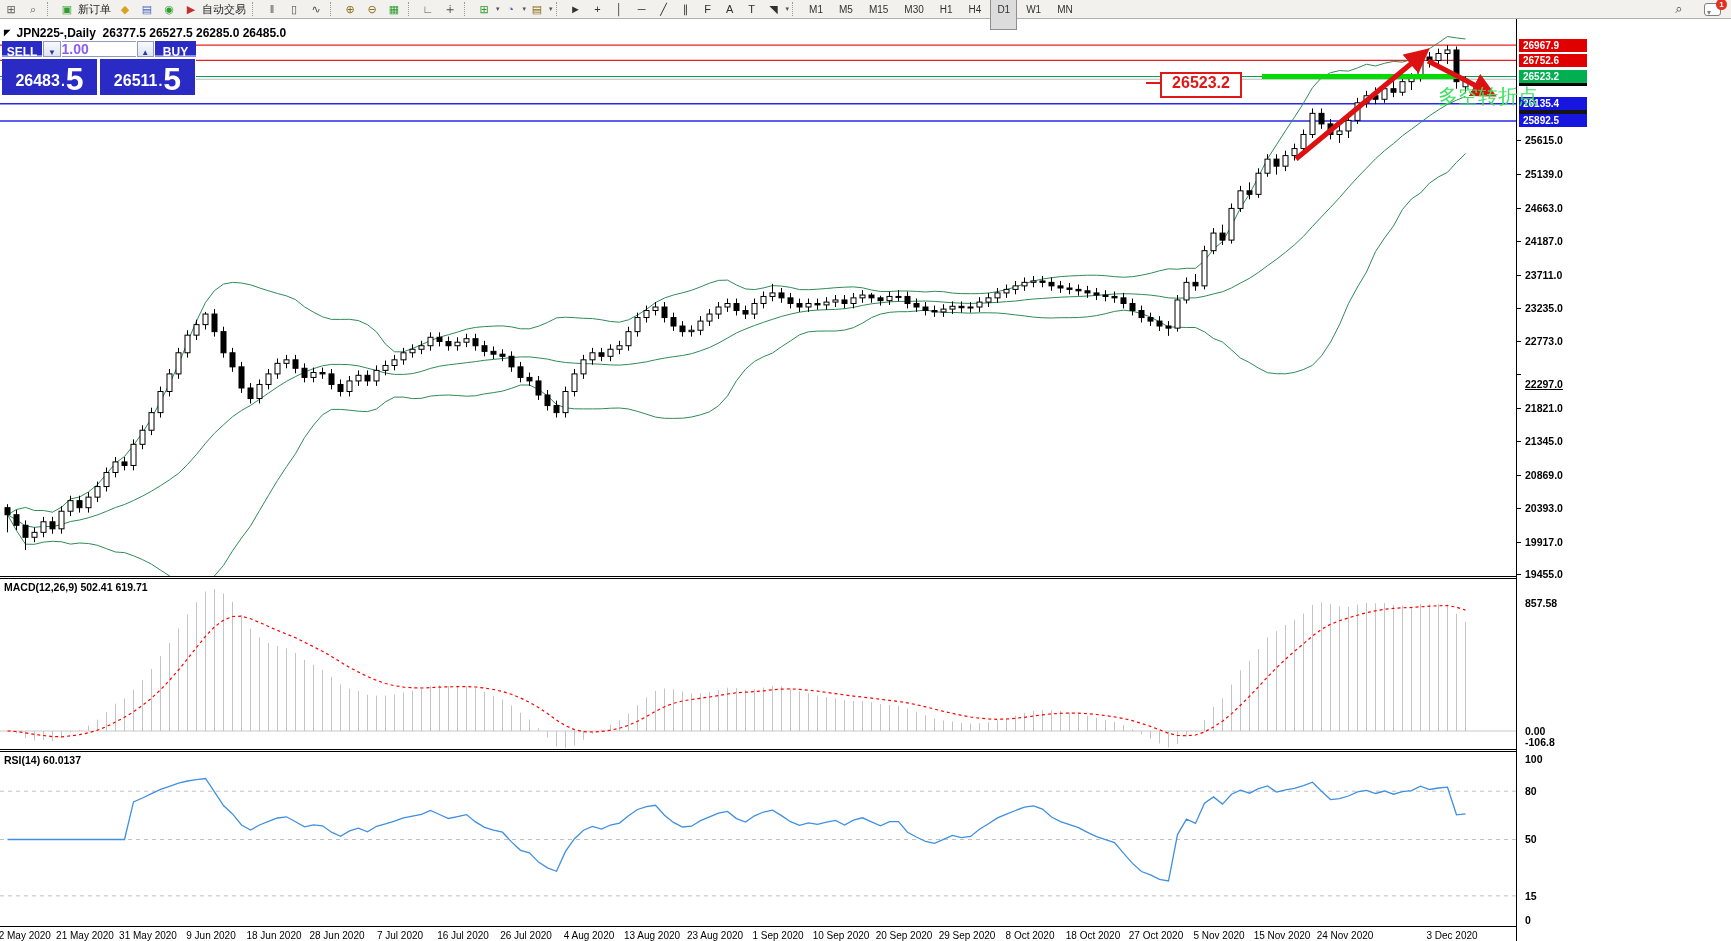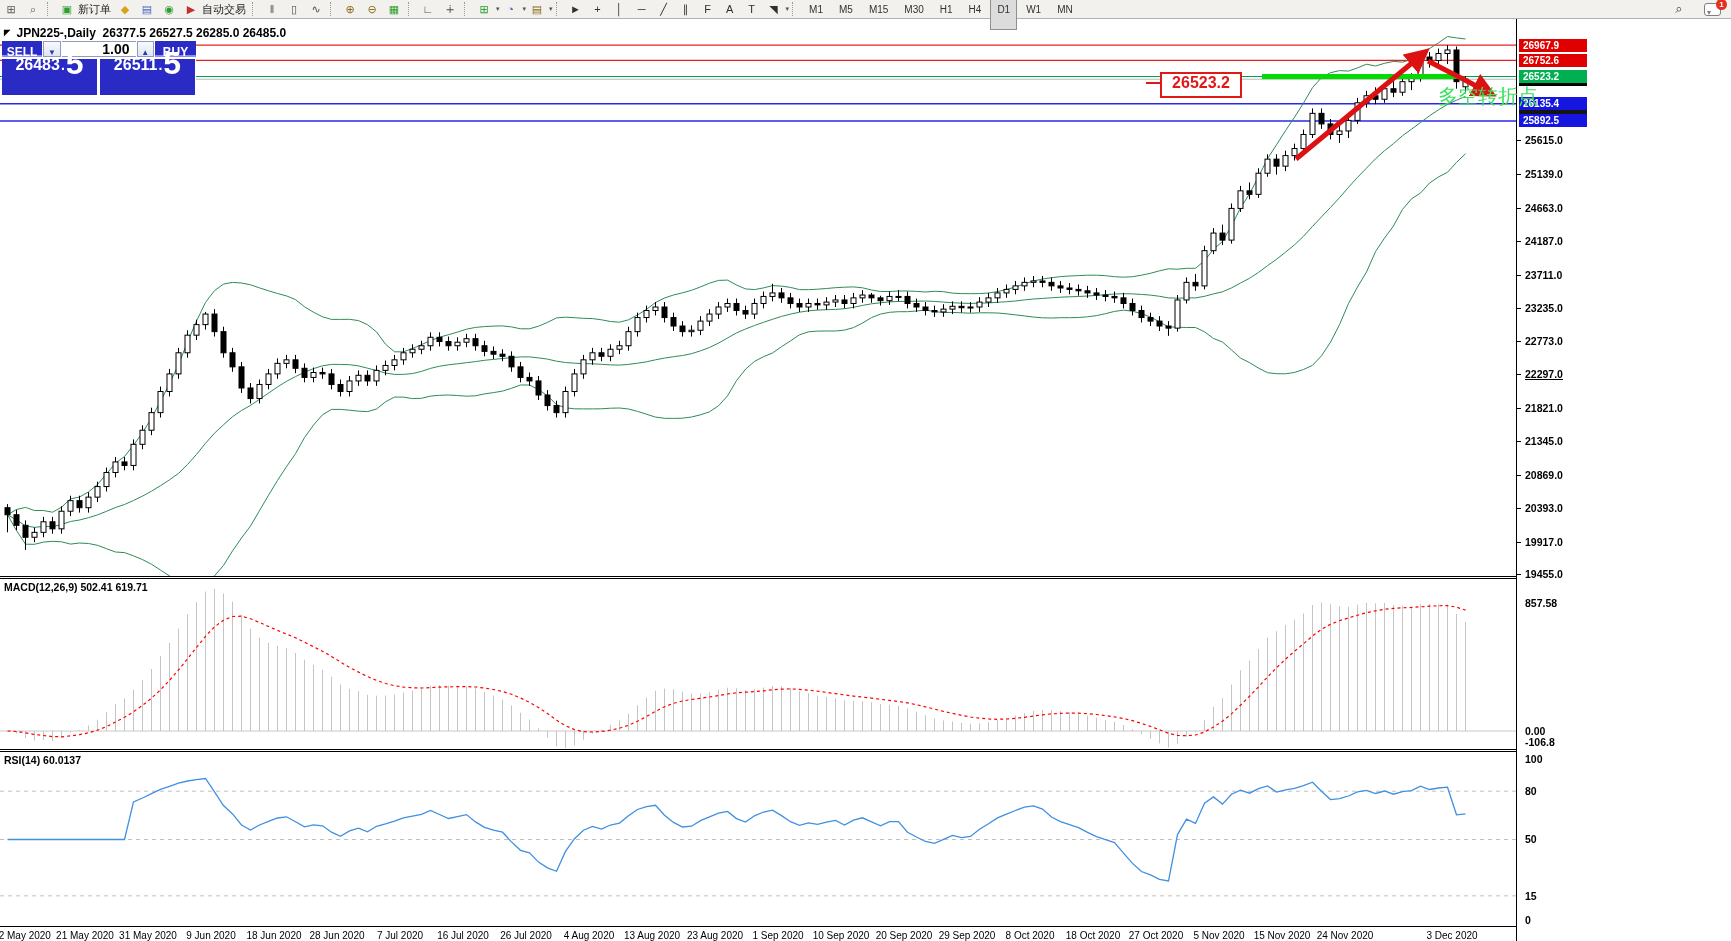--- a/index.html
+++ b/index.html
@@ -47,24 +47,24 @@
   .note-text{position:absolute;font:400 20px "Liberation Sans",sans-serif;z-index:7;white-space:nowrap;}
   
   .trade-panel{position:absolute;left:2px;top:22px;width:194px;z-index:10;background:#fff;}
   .tp-row1{display:flex;height:16px;gap:1px;}
   .tp-btn{background:#2a2ac4;color:#fff;font:700 12px/22px "Liberation Sans",sans-serif;text-align:center;
     border-bottom:2px solid #8c8cf0;cursor:pointer;}
   .tp-sell{width:47px;} .tp-buy{width:48px;}
   .tp-spin{width:20px;background:linear-gradient(#f8f9fc,#dfe4f0);border:1px solid #8e9ac0;color:#2838a8;
     font-size:8px;line-height:22px;text-align:center;cursor:pointer;box-sizing:border-box;}
   .tp-vol{width:74px;border:1px solid #8e9ac0;border-left:none;border-right:none;background:#fff;
-    font:700 14px "Liberation Sans",sans-serif;text-align:right;padding:0 6px 0 12px;box-sizing:border-box;color:#000000;}
+    font:700 14px "Liberation Sans",sans-serif;padding:0 6px 0 0;box-sizing:border-box;color:#8b5cf6;}
   .tp-row2{display:flex;margin-top:2px;gap:3px;}
   .tp-price{background:#2a2ac4;color:#fff;width:95px;height:36px;display:flex;align-items:flex-end;
-    justify-content:center;cursor:pointer;padding-bottom:17px;box-sizing:border-box;}
+    justify-content:center;cursor:pointer;padding-bottom:1px;box-sizing:border-box;}
   .tp-price .main{font:700 16px/20px "Liberation Sans",sans-serif;margin-bottom:3px;}
   .tp-price .dot{font:700 14px/20px "Liberation Sans",sans-serif;margin:0 1px 3px 1px;}
   .tp-price .big{font:700 32px/30px "Liberation Sans",sans-serif;}
 </style>
 </head>
 <body>
 
 <div class="toolbar">
   <div class="tb-row" id="tbLeft">
       <span class="tb-icon" style="color: rgb(96, 96, 96);">⊞</span>
@@ -717,21 +717,21 @@
       <div class="ax-txt" style="top: 182.507px;">24663.0</div>
       <div class="ax-tick" style="top: 222.025px;"></div>
       <div class="ax-txt" style="top: 216.025px;">24187.0</div>
       <div class="ax-tick" style="top: 255.544px;"></div>
       <div class="ax-txt" style="top: 249.544px;">23711.0</div>
       <div class="ax-tick" style="top: 289.063px;"></div>
       <div class="ax-txt" style="top: 283.063px;">23235.0</div>
       <div class="ax-tick" style="top: 321.595px;"></div>
       <div class="ax-txt" style="top: 315.595px;">22773.0</div>
       <div class="ax-tick" style="top: 355.114px;"></div>
-      <div class="ax-txt" style="top: 349px; text-decoration: underline;">22297.0</div>
+      <div class="ax-txt" style="top: 359px; text-decoration: underline;">22297.0</div>
       <div class="ax-tick" style="top: 388.632px;"></div>
       <div class="ax-txt" style="top: 382.632px;">21821.0</div>
       <div class="ax-tick" style="top: 422.151px;"></div>
       <div class="ax-txt" style="top: 416.151px;">21345.0</div>
       <div class="ax-tick" style="top: 455.67px;"></div>
       <div class="ax-txt" style="top: 449.67px;">20869.0</div>
       <div class="ax-tick" style="top: 489.188px;"></div>
       <div class="ax-txt" style="top: 483.188px;">20393.0</div>
       <div class="ax-tick" style="top: 522.707px;"></div>
       <div class="ax-txt" style="top: 516.707px;">19917.0</div>

